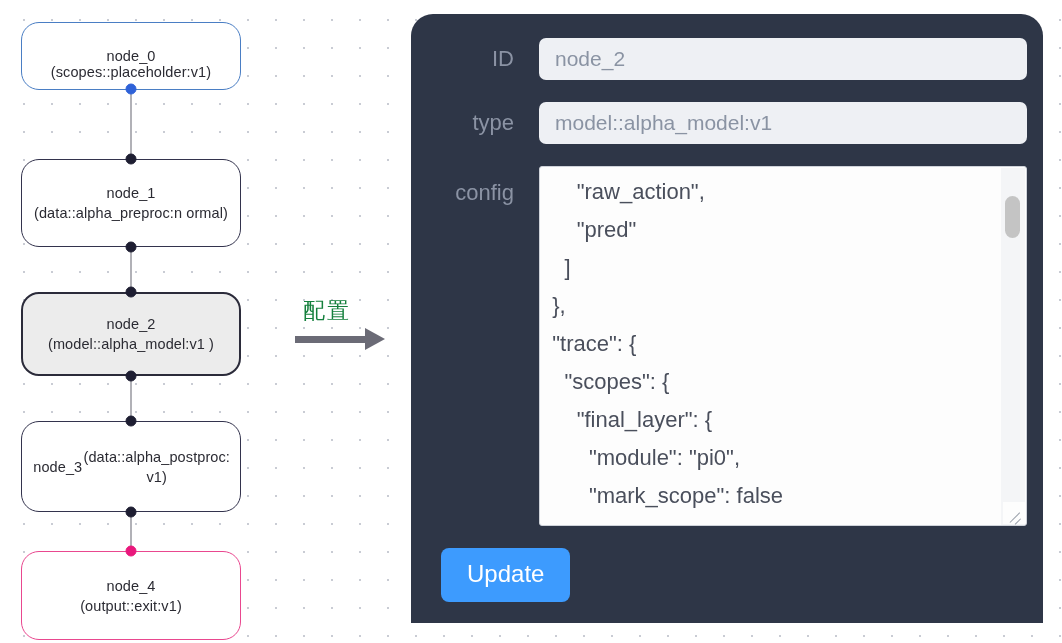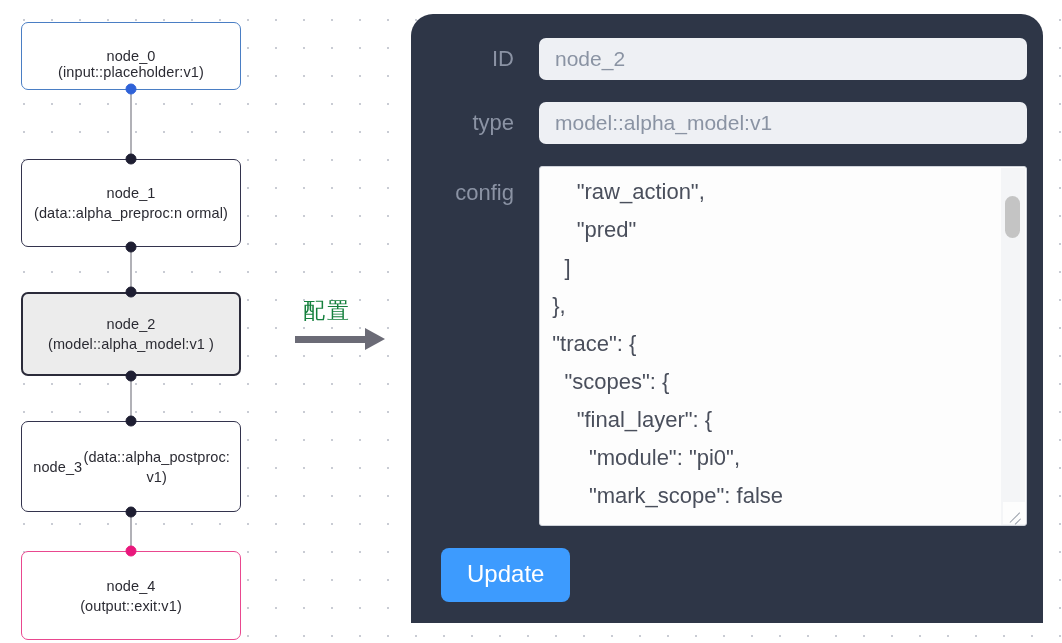--- a/index.html
+++ b/index.html
@@ -28,21 +28,21 @@
     background-image: radial-gradient(#c9ccd4 1.1px, transparent 1.2px);
     background-size: 28px 28px;
     background-position: 10px 6px;
   }
 
   
   .node {
     position: absolute;
     background: #ffffff;
     border: 1.6px solid #33334d;
-    border-radius: 7px;
+    border-radius: 18px;
     display: flex;
     align-items: center;
     justify-content: center;
     text-align: center;
     color: #2b2b33;
     font-size: 14.5px;
     line-height: 20px;
     padding: 12px 10px;
     letter-spacing: .1px;
   }
@@ -196,21 +196,21 @@
 
   <div class="edge" style="left:130px; top:88px;  height:72px;"></div>
   <div class="edge" style="left:130px; top:247px; height:46px;"></div>
   <div class="edge" style="left:130px; top:375px; height:44px;"></div>
   <div class="edge" style="left:130px; top:512px; height:38px;"></div>
 
   <div class="node blue" style="left:21px; top:22px; width:220px; height:68px;">
     <span class="nlabel">node_0</span>
   </div>
   <div class="node blue" style="left:21px; top:22px; width:220px; height:68px; border:none; background:transparent; align-items:flex-end; padding-bottom:8px;">
-    <span class="nlabel">(input::placeholder:v1)</span>
+    <span class="nlabel">(scopes::placeholder:v1)</span>
   </div>
   <div class="handle blue" style="left:131px; top:89px;"></div>
 
   <div class="node" style="left:21px; top:159px; width:220px; height:88px; flex-direction:column; justify-content:center;">
     <span class="nlabel">node_1</span>
     <span class="nlabel">(data::alpha_preproc:n
 ormal)</span>
   </div>
   <div class="handle" style="left:131px; top:159px;"></div>
   <div class="handle" style="left:131px; top:247px;"></div>

